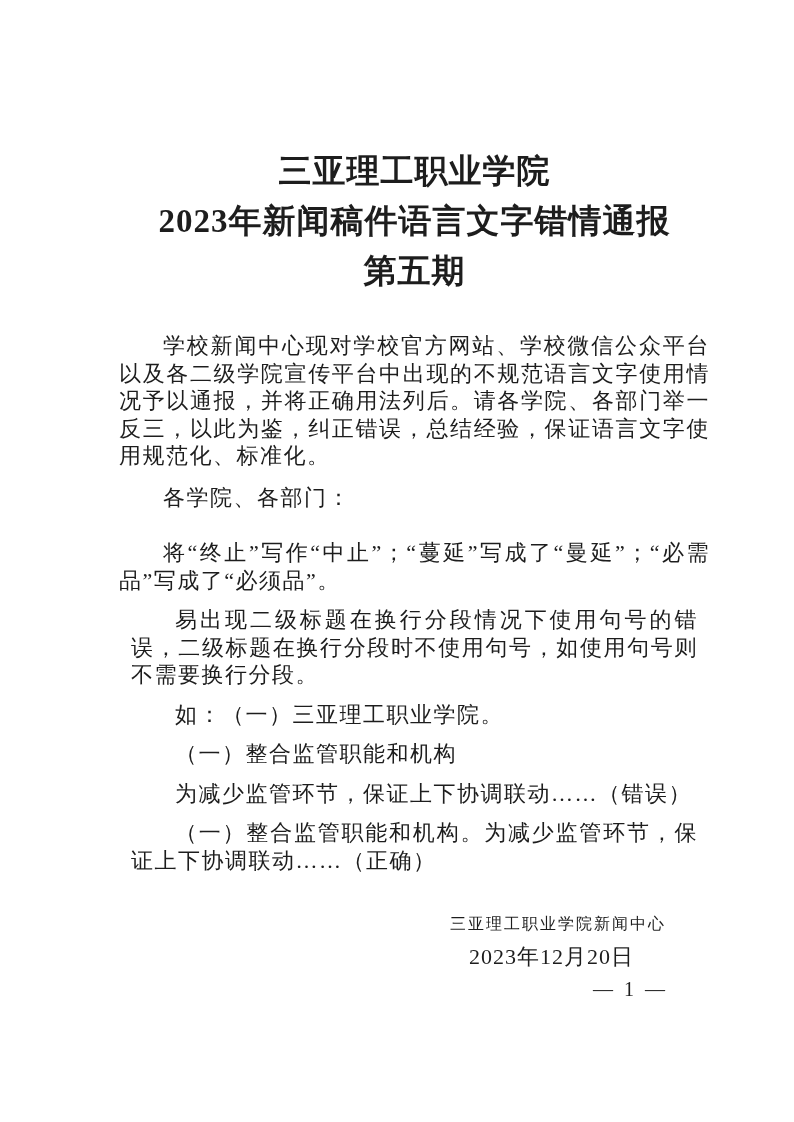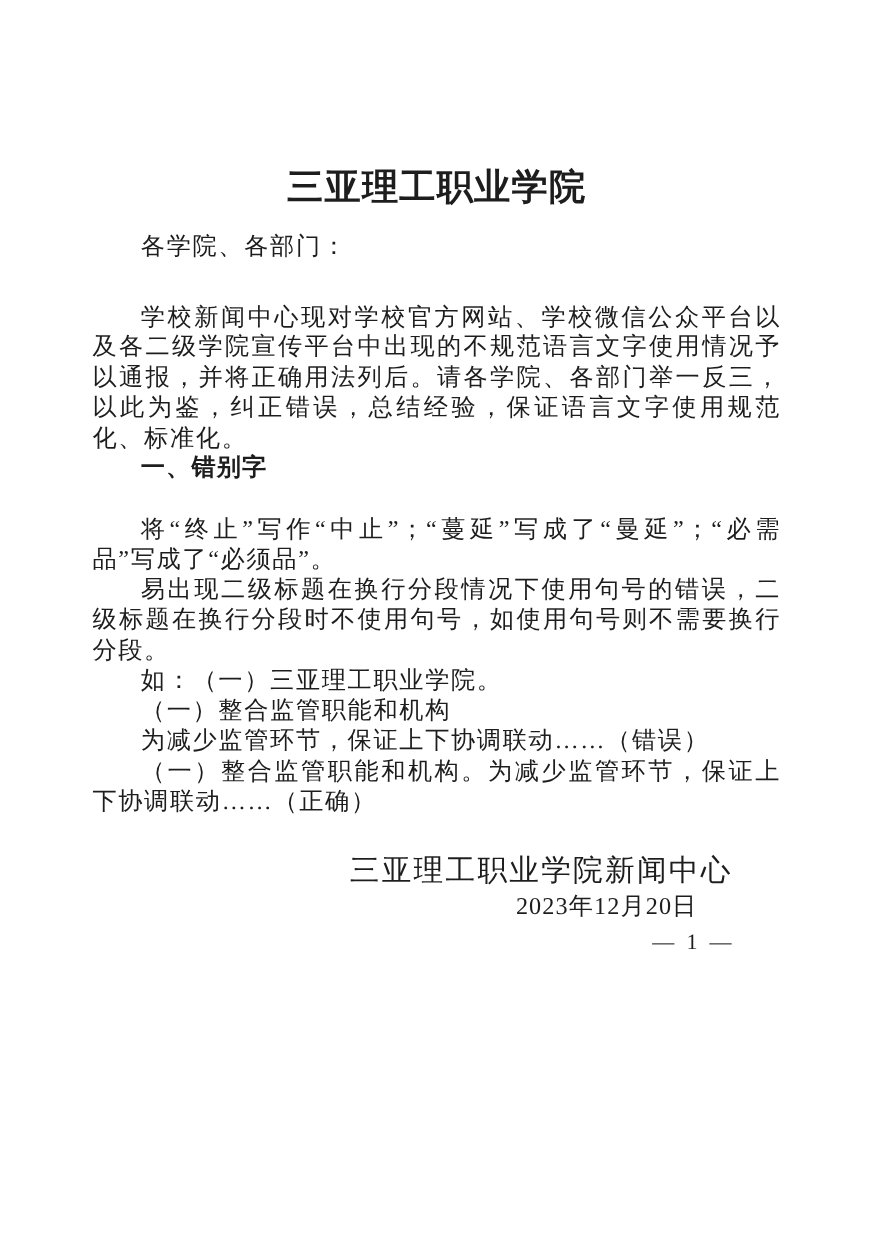--- a/index.html
+++ b/index.html
@@ -3,21 +3,21 @@
 <meta charset="utf-8">
 <style>
   html, body { margin: 0; padding: 0; background: #ffffff; }
   .page {
     position: relative;
     width: 794px;
     height: 1122px;
     background: #ffffff;
     color: #1d1d1d;
     box-sizing: border-box;
-    padding: 146px 84px 0 84px;
+    padding: 146px 84px 0 119px;
     overflow: hidden;
     font-family: "Liberation Serif", "DejaVu Serif", serif;
   }
   .title-block { text-align: center; }
   .title-line {
     font-size: 33px;
     line-height: 50px;
     font-weight: bold;
     letter-spacing: 1px;
     font-family: "Liberation Serif", "DejaVu Serif", serif;
@@ -37,26 +37,26 @@
     font-weight: bold;
     font-size: 22px;
     line-height: 27.5px;
     letter-spacing: 1px;
     text-indent: 2em;
     margin: 0;
   }
   .sec1-heading { margin-top: 0; }
   .sec1-para { margin-top: 28px; }
   .sec2-heading { margin-top: 21px; }
-  .sec2-para { margin: 0; }
+  .sec2-para { margin: 12px; }
   .signature {
     margin-top: 36px;
     text-align: right;
     padding-right: 44px;
-    font-size: 27px;
+    font-size: 16px;
     line-height: 27.5px;
     letter-spacing: 2px;
   }
   .date-line {
     margin-top: 5px;
     text-align: right;
     padding-right: 76px;
     font-size: 22px;
     line-height: 27.5px;
     letter-spacing: 1px;
@@ -71,27 +71,28 @@
     font-family: "Liberation Serif", "DejaVu Serif", serif;
   }
 </style>
 </head>
 <body>
 
 <div class="page">
 
   <div class="title-block">
     <div class="title-line">三亚理工职业学院</div>
+    <div class="title-line">2023年新闻稿件语言文字错情通报</div>
+    <div class="title-line">第五期</div>
   </div>
+
+  <p class="body-text indent para-intro">学校新闻中心现对学校官方网站、学校微信公众平台以及各二级学院宣传平台中出现的不规范语言文字使用情况予以通报，并将正确用法列后。请各学院、各部门举一反三，以此为鉴，纠正错误，总结经验，保证语言文字使用规范化、标准化。</p>
 
   <p class="body-text indent salutation">各学院、各部门：</p>
 
-  <p class="body-text indent para-intro">学校新闻中心现对学校官方网站、学校微信公众平台以及各二级学院宣传平台中出现的不规范语言文字使用情况予以通报，并将正确用法列后。请各学院、各部门举一反三，以此为鉴，纠正错误，总结经验，保证语言文字使用规范化、标准化。</p>
-
-  <p class="sec-heading sec1-heading">一、错别字</p>
 
   <p class="body-text indent sec1-para">将“终止”写作“中止”；“蔓延”写成了“曼延”；“必需品”写成了“必须品”。</p>
 
 
   <p class="body-text indent sec2-para">易出现二级标题在换行分段情况下使用句号的错误，二级标题在换行分段时不使用句号，如使用句号则不需要换行分段。</p>
   <p class="body-text indent sec2-para">如：（一）三亚理工职业学院。</p>
   <p class="body-text indent sec2-para">（一）整合监管职能和机构</p>
   <p class="body-text indent sec2-para">为减少监管环节，保证上下协调联动……（错误）</p>
   <p class="body-text indent sec2-para">（一）整合监管职能和机构。为减少监管环节，保证上下协调联动……（正确）</p>
 

